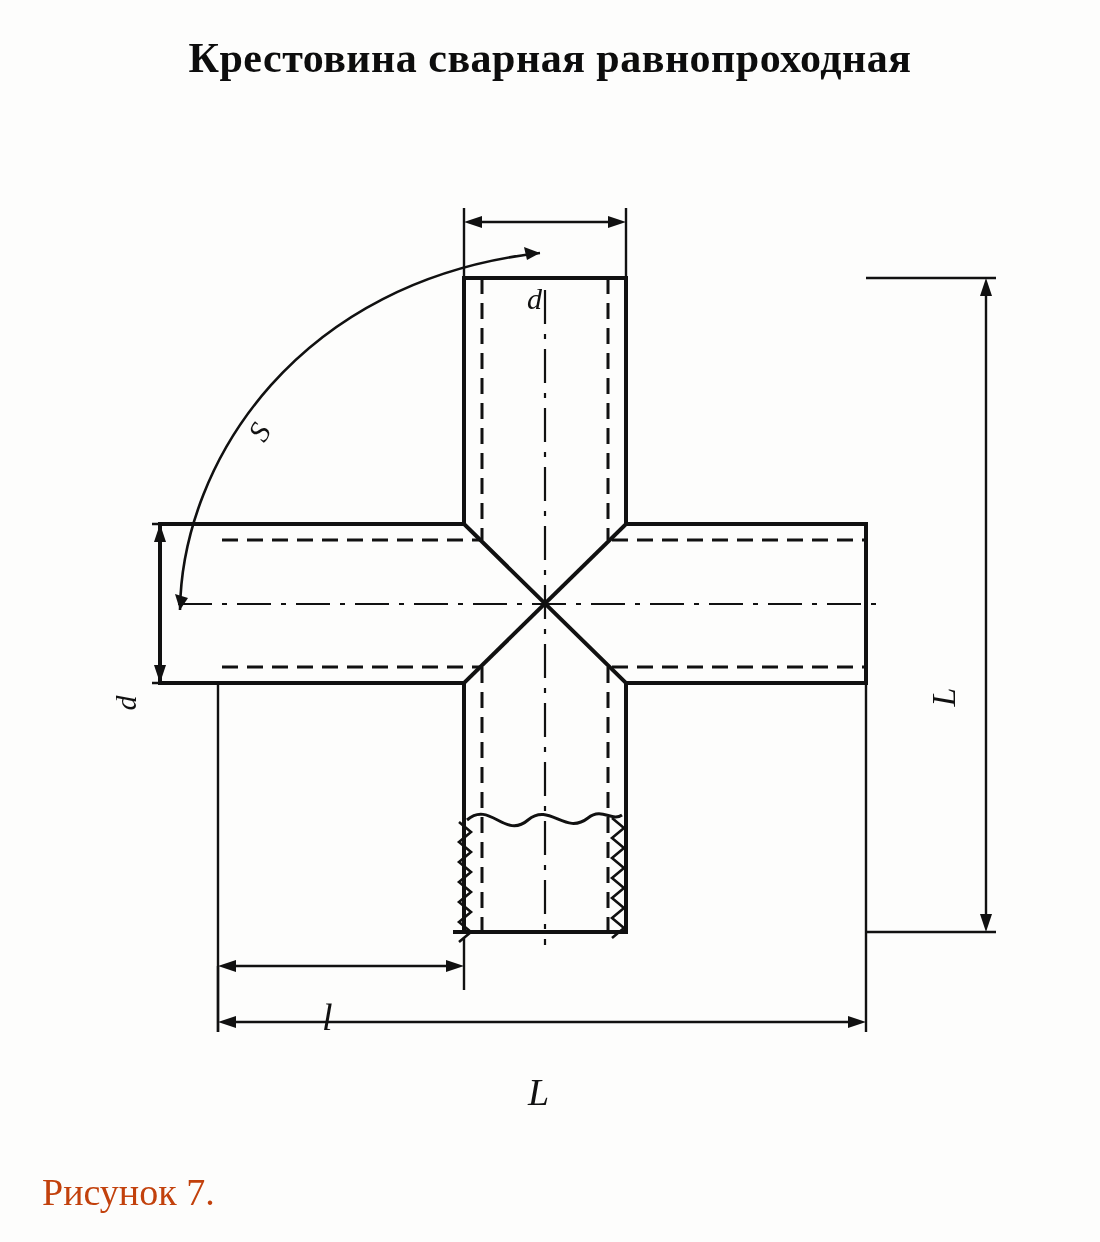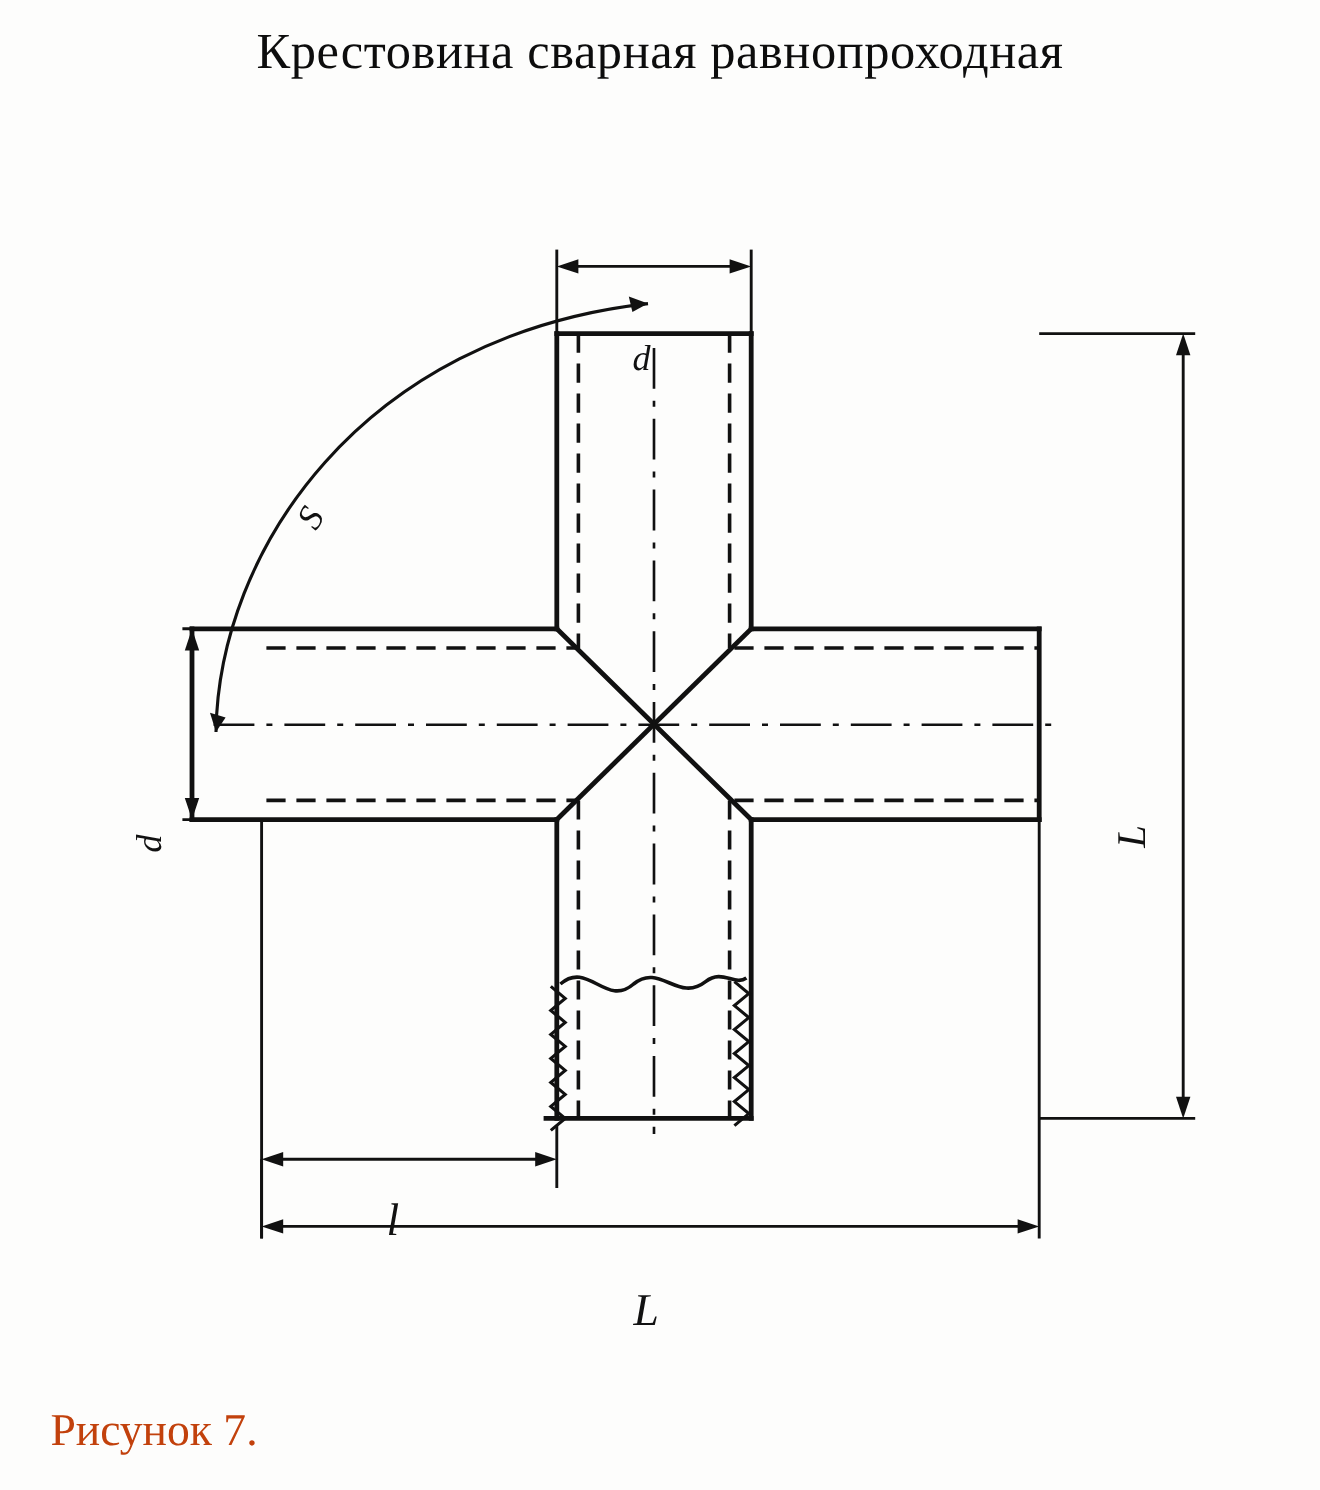--- a/index.html
+++ b/index.html
@@ -16,28 +16,29 @@
     overflow: hidden;
   }
   .page {
     position: relative;
     width: 1100px;
     height: 1242px;
     background: #fdfdfc;
   }
   .title {
     position: absolute;
-    top: 20px;
+    top: 34px;
     left: 0;
     width: 1100px;
     text-align: center;
     font-size: 42px;
     font-family: "Liberation Serif", serif;
     letter-spacing: 0.5px;
     color: #0d0d0d;
+    font-weight: bold;
   }
   .caption {
     position: absolute;
     top: 1170px;
     left: 0;
     width: 1100px;
     text-align: left;
     font-size: 38px;
     font-family: "Liberation Serif", serif;
     color: #c2410c;

